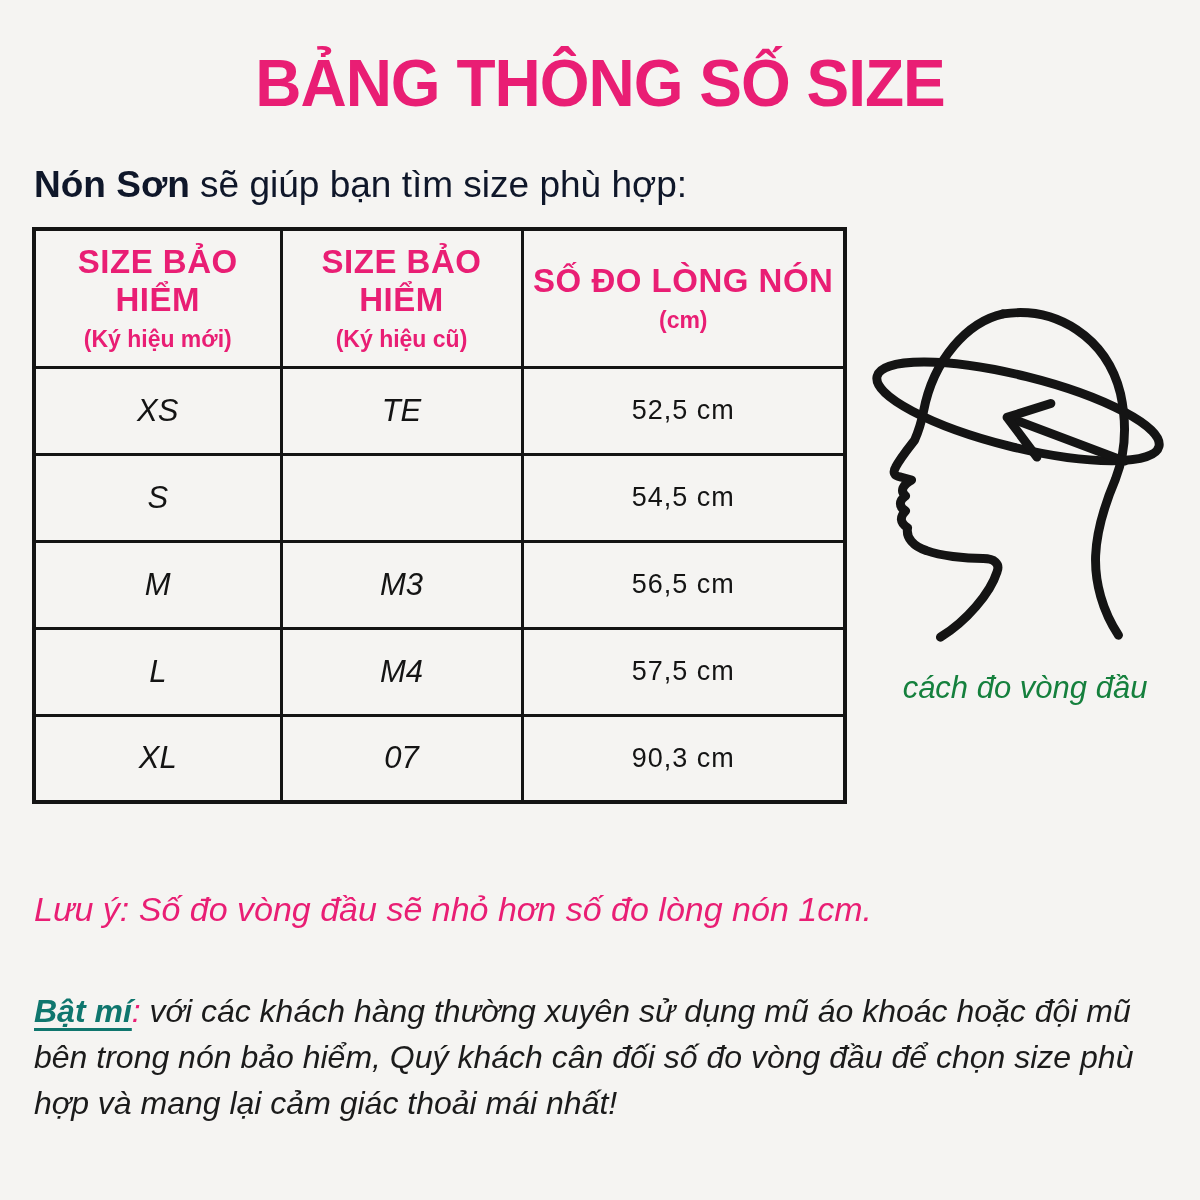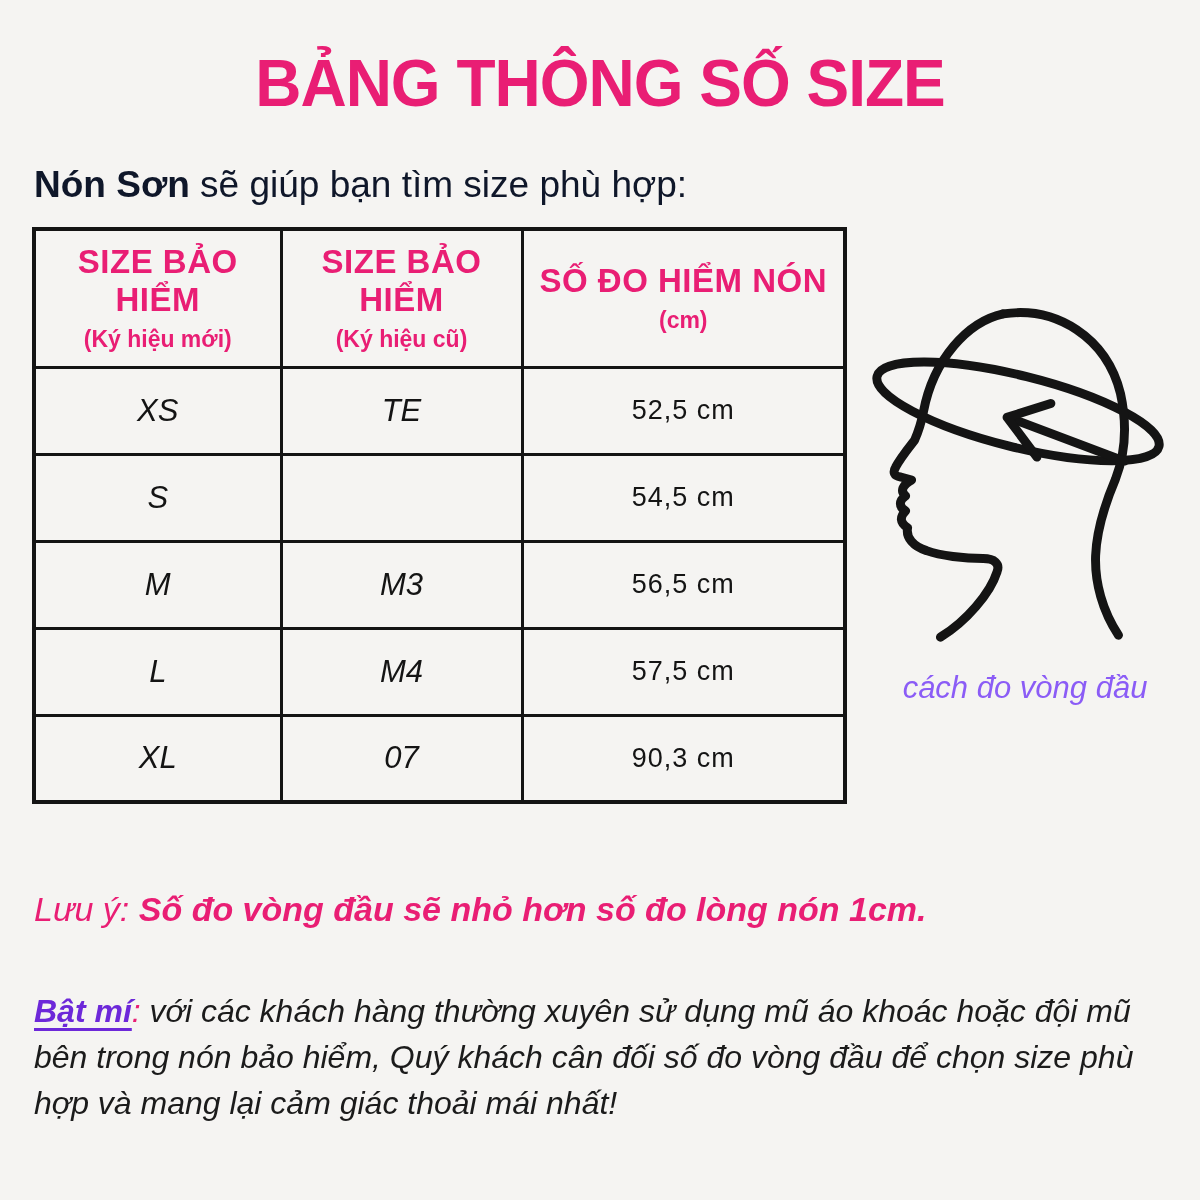--- a/index.html
+++ b/index.html
@@ -72,48 +72,48 @@
     left: 855px;
     top: 292px;
     width: 340px;
   }
   .illustration svg { display: block; }
   .illo-caption {
     margin-top: 0px;
     text-align: center;
     font-style: italic;
     font-size: 31px;
-    color: #8b5cf6;
+    color: #15803d;
     white-space: nowrap;
   }
 
   .note-luuy {
     position: absolute;
     left: 34px;
     top: 890px;
     font-size: 34px;
     font-style: italic;
     color: #E91E74;
     white-space: nowrap;
   }
   .note-luuy .note-label { text-underline-offset: 6px; }
-  .note-luuy .note-strong { font-weight: 700; }
+  .note-luuy .note-strong { font-weight: 400; }
 
   .note-batmi {
     position: absolute;
     left: 34px;
     top: 988px;
     width: 1140px;
     font-size: 32px;
     font-style: italic;
     color: #1b1b1b;
     line-height: 1.44;
   }
   .note-batmi .note-label {
-    color: #6d28d9;
+    color: #0f766e;
     font-weight: 700;
     text-decoration: underline;
     text-underline-offset: 6px;
   }
   .note-batmi .note-sep { color: #E91E74; }
 </style>
 </head>
 <body>
 
 <div class="page">
@@ -132,21 +132,21 @@
       <tr>
         <th>
           <div class="hdr-line1">SIZE BẢO HIỂM</div>
           <div class="hdr-line2">(Ký hiệu mới)</div>
         </th>
         <th>
           <div class="hdr-line1">SIZE BẢO HIỂM</div>
           <div class="hdr-line2">(Ký hiệu cũ)</div>
         </th>
         <th>
-          <div class="hdr-line1">SỐ ĐO HIỂM NÓN</div>
+          <div class="hdr-line1">SỐ ĐO LÒNG NÓN</div>
           <div class="hdr-line2">(cm)</div>
         </th>
       </tr>
     </thead>
     <tbody>
       <tr>
         <td class="code-cell">XS</td>
         <td class="code-cell">TE</td>
         <td class="measure-cell">52,5 cm</td>
       </tr>

